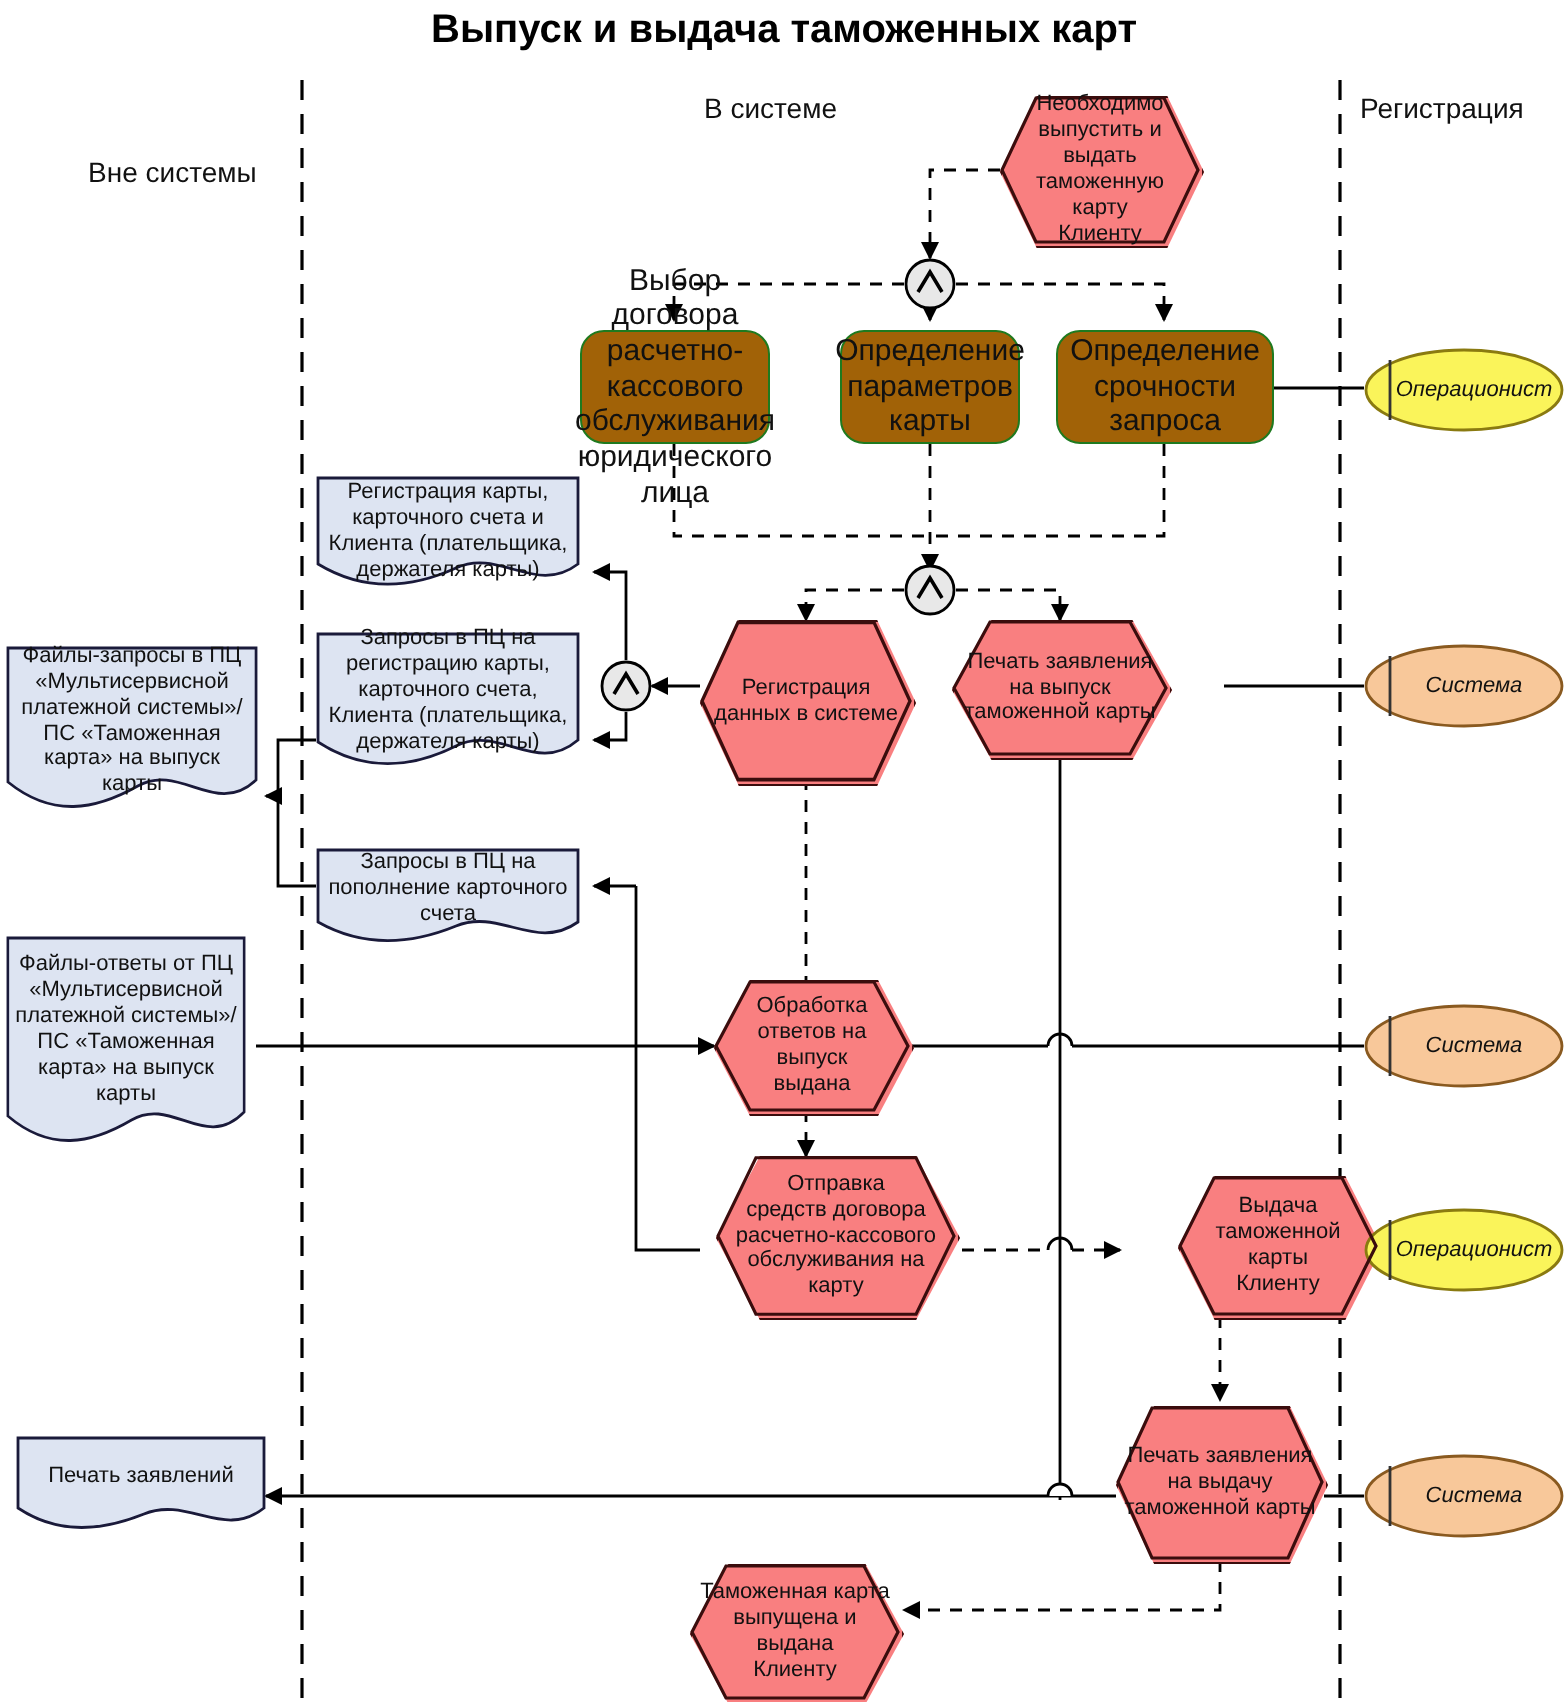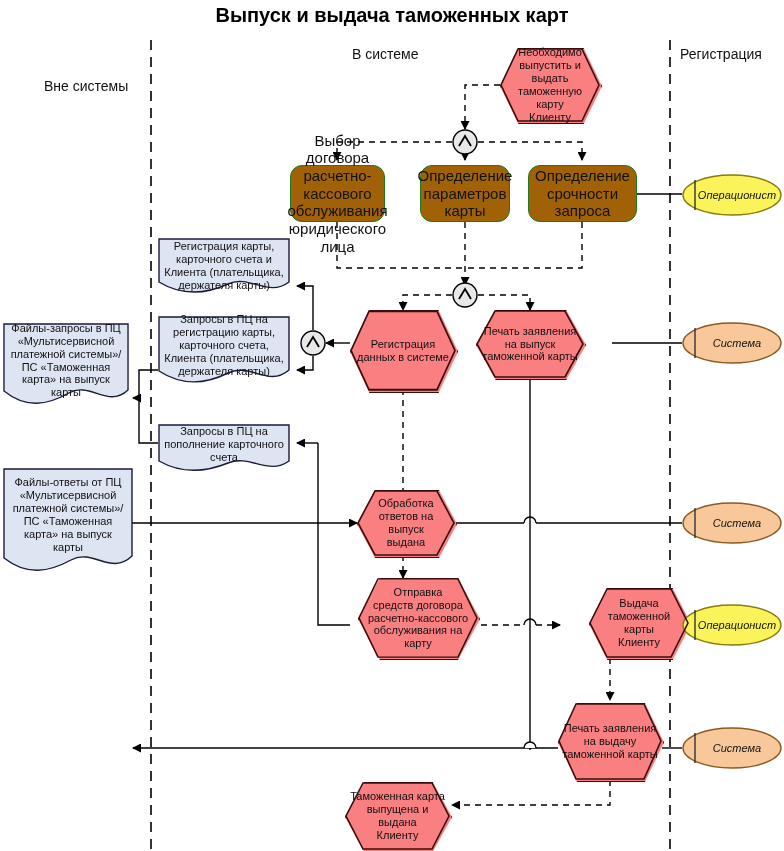--- a/index.html
+++ b/index.html
@@ -273,32 +273,38 @@
       <path d="M1,1 H129 V67 C108,86 90,58 68,70 C46,82 24,86 1,68 Z" fill="#dde4f2" stroke="#1a1a3a" stroke-width="1.4"></path>
     </svg>
     <div class="lbl" style="margin-bottom:10px;">Файлы-запросы в ПЦ
 «Мультисервисной
 платежной системы»/
 ПС «Таможенная
 карта» на выпуск
 карты</div>
   </div>
 
-  <div class="node doc" style="left:3px;top:468px;width:130px;height:110px;justify-content:center;">
+  <div class="node doc" style="left:3px;top:468px;width:120px;height:110px;justify-content:center;">
     <svg class="docsvg" viewBox="0 0 130 110" preserveAspectRatio="none">
       <path d="M1,1 H129 V88 C108,108 90,80 68,92 C46,104 24,108 1,90 Z" fill="#dde4f2" stroke="#1a1a3a" stroke-width="1.4"></path>
     </svg>
     <div class="lbl" style="margin-bottom:16px;">Файлы-ответы от ПЦ
 «Мультисервисной
 платежной системы»/
 ПС «Таможенная
 карта» на выпуск
 карты</div>
   </div>
 
+  <div class="node doc" style="left:8px;top:718px;width:125px;height:48px;">
+    <svg class="docsvg" viewBox="0 0 125 48" preserveAspectRatio="none">
+      <path d="M1,1 H124 V36 C104,52 86,30 64,39 C44,47 22,50 1,36 Z" fill="#dde4f2" stroke="#1a1a3a" stroke-width="1.4"></path>
+    </svg>
+    <div class="lbl" style="margin-bottom:8px;">Печать заявлений</div>
+  </div>
 
   <div class="node role" style="left:682px;top:174px;width:100px;height:42px;">
     <svg class="rolesvg" viewBox="0 0 100 42" preserveAspectRatio="none">
       <ellipse cx="50" cy="21" rx="49" ry="20" fill="#faf45a" stroke="#8a7a10" stroke-width="1.4"></ellipse>
       <line x1="13" y1="6" x2="13" y2="36" stroke="#333" stroke-width="1.4"></line>
     </svg>
     <div class="lbl" style="margin-left:10px;">Операционист</div>
   </div>
 
   <div class="node role" style="left:682px;top:322px;width:100px;height:42px;">

